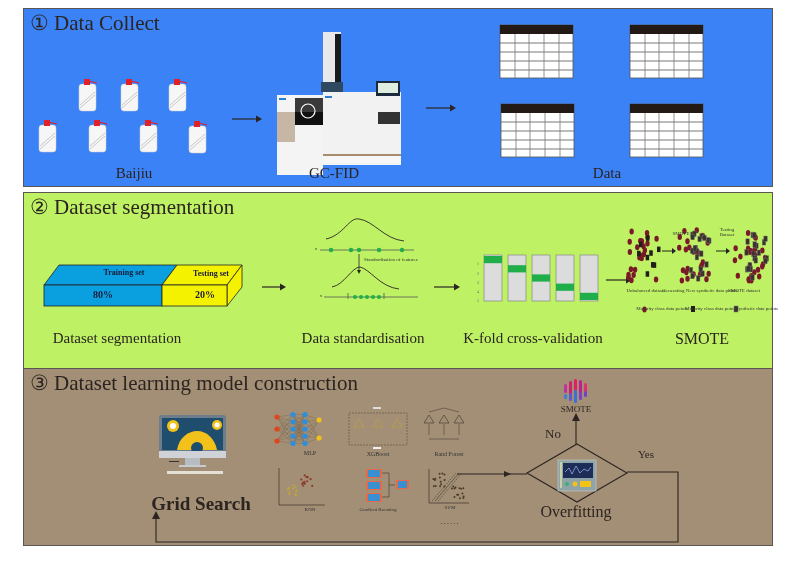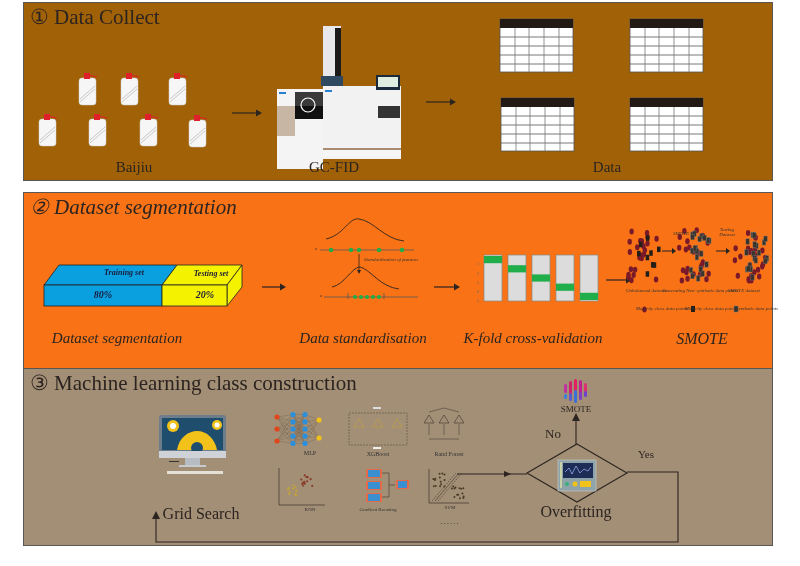--- a/index.html
+++ b/index.html
@@ -1,19 +1,19 @@
 <!DOCTYPE html>
 <html><head>
 <meta charset="utf-8">
 <style>
   html,body{margin:0;padding:0;background:#ffffff;}
   body{width:800px;height:566px;position:relative;overflow:hidden;font-family:"Liberation Serif","DejaVu Serif",serif;color:#2a2420;}
   .panel{position:absolute;left:23px;width:750px;box-sizing:border-box;border:1.5px solid #5a5654;}
-  #p1{top:2px;height:179px;background:#a16207;}
-  #p2{top:192px;height:207px;background:#f97316;font-style:italic;}
+  #p1{top:8px;height:179px;background:#3b82f6;}
+  #p2{top:192px;height:207px;background:#bef264;}
   #p3{top:368px;height:178px;background:#a38f76;}
   .title{position:absolute;left:6px;top:2px;font-size:21px;color:#2b2420;white-space:nowrap;}
   .lbl{position:absolute;font-size:15px;color:#2b2420;white-space:nowrap;transform:translateX(-50%);}
   .tiny{position:absolute;font-size:5px;color:#333;white-space:nowrap;transform:translateX(-50%);}
   svg{position:absolute;overflow:visible;}
 </style>
 </head>
 <body>
 
 <div id="p1" class="panel">
@@ -320,39 +320,39 @@
   <svg width="5" height="7" style="left:710px;top:113px;">
       <rect x="0" y="0" width="4" height="6" fill="#3a332c" stroke="#777" stroke-width="0.5"></rect>
     </svg>
   <div class="tiny" style="left:733px;top:113px;">Synthetic data points</div>
   <div class="lbl" style="left:678px;top:137px;font-size:16px;">SMOTE</div>
 </div>
 
 <div id="p3" class="panel">
   <div class="title">
     <span>③</span>
-    <span>Machine learning class construction</span>
+    <span>Dataset learning model construction</span>
   </div>
 
   <svg width="70" height="70" style="left:135px;top:46px;">
     <rect x="0" y="0" width="67" height="40" rx="3" fill="#6d7d8c"></rect>
     <rect x="3" y="3" width="61" height="32" fill="#1e4d6e"></rect>
     <circle cx="14" cy="11" r="6" fill="#f2c21a"></circle>
       <circle cx="14" cy="11" r="3" fill="#fff"></circle>
     <circle cx="58" cy="10" r="5" fill="#f2c21a"></circle>
       <circle cx="58" cy="10" r="2.5" fill="#fff"></circle>
     <path d="M18,35 C20,22 30,16 38,16 C48,16 56,24 58,35 Z" fill="#f2c21a"></path>
     <circle cx="38" cy="33" r="6" fill="#1e4d6e"></circle>
     <rect x="0" y="36" width="67" height="7" fill="#cfd3d7"></rect>
     <rect x="26" y="43" width="15" height="7" fill="#b6bcc2"></rect>
     <rect x="20" y="50" width="27" height="2" fill="#c6cbd0"></rect>
     <rect x="8" y="56" width="56" height="3" fill="#e4e0d6"></rect>
     <rect x="10" y="46" width="10" height="1" fill="#333"></rect>
   </svg>
-  <div class="lbl" style="left:177px;top:136px;font-size:16px;">Grid Search</div>
+  <div class="lbl" style="left:177px;top:124px;font-size:19px;font-weight:bold;">Grid Search</div>
 
   <svg id="models" width="200" height="145" style="left:245px;top:34px;">
       <line x1="8" y1="14" x2="24" y2="11.6" stroke="#5a4a3a" stroke-width="0.25"></line>
       <line x1="8" y1="14" x2="24" y2="18.8" stroke="#5a4a3a" stroke-width="0.25"></line>
       <line x1="8" y1="14" x2="24" y2="26" stroke="#5a4a3a" stroke-width="0.25"></line>
       <line x1="8" y1="14" x2="24" y2="33.2" stroke="#5a4a3a" stroke-width="0.25"></line>
       <line x1="8" y1="14" x2="24" y2="40.4" stroke="#5a4a3a" stroke-width="0.25"></line>
       <line x1="8" y1="26" x2="24" y2="11.6" stroke="#5a4a3a" stroke-width="0.25"></line>
       <line x1="8" y1="26" x2="24" y2="18.8" stroke="#5a4a3a" stroke-width="0.25"></line>
       <line x1="8" y1="26" x2="24" y2="26" stroke="#5a4a3a" stroke-width="0.25"></line>

